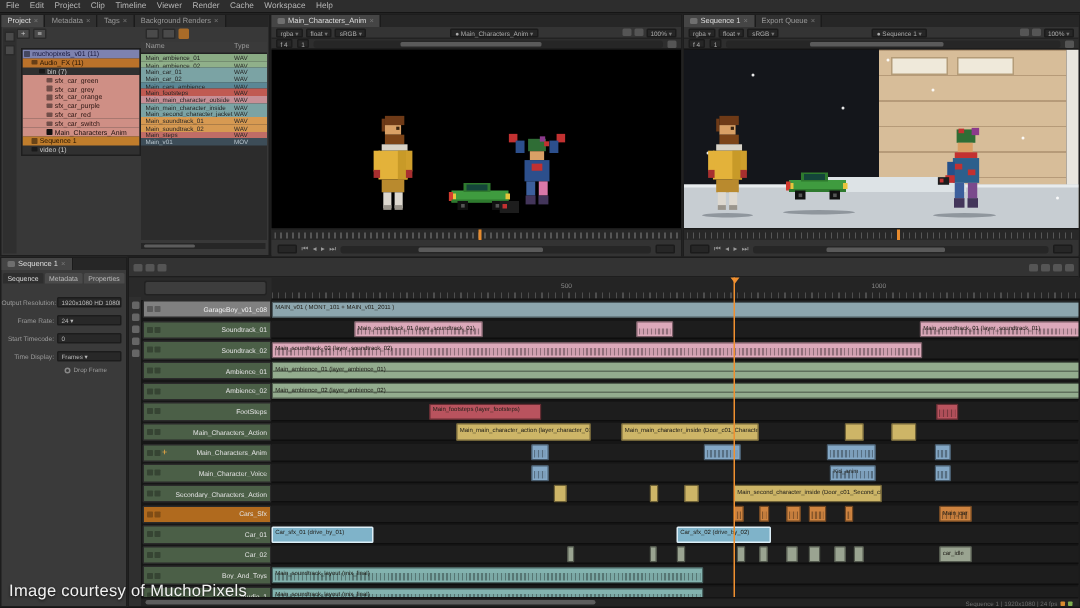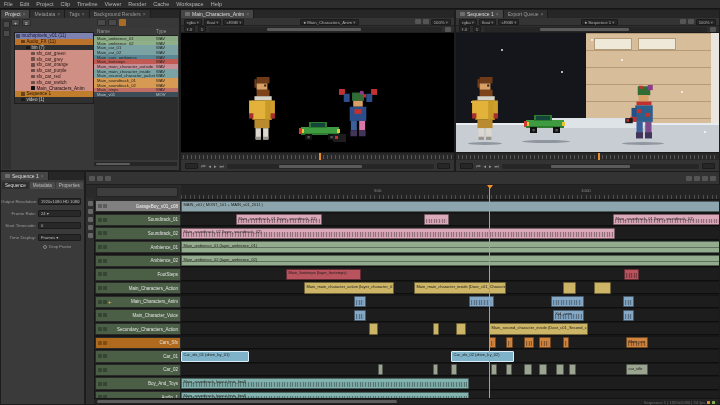--- a/index.html
+++ b/index.html
@@ -797,13 +797,14 @@
       </div>
     <div id="tl-playhead" style="left: 403px;"></div>
     <div id="tl-scroll">
       <div class="handle"></div>
       <span id="tl-status">Sequence 1  |  1920x1080  |  24 fps</span>
       <span class="led" style="right:9px;background:#d98b2f"></span>
       <span class="led" style="right:4px;background:#7fae4f"></span>
     </div>
   </div>
 
+  <div id="watermark">Image courtesy of MuchoPixels</div>
 </div>
 
 </body></html>

